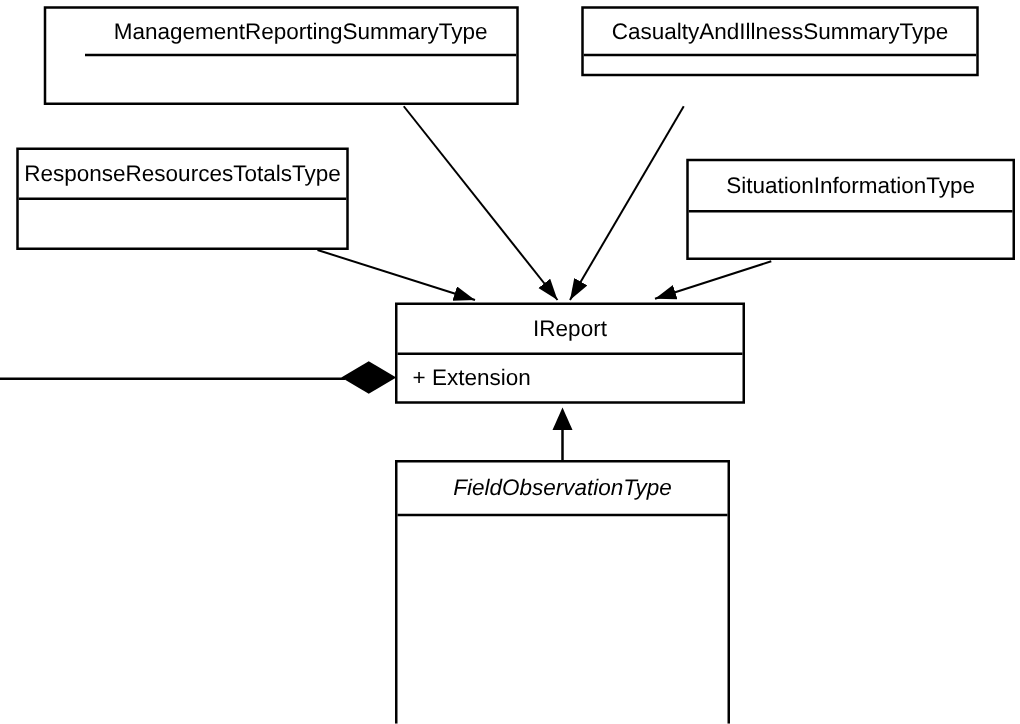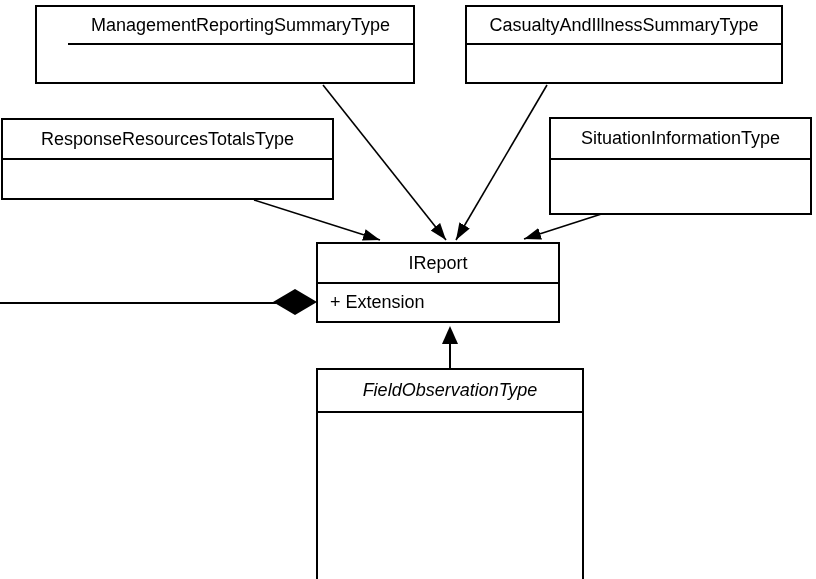--- a/index.html
+++ b/index.html
@@ -51,33 +51,33 @@
     font-size: 18px;
     white-space: nowrap;
   }
   .attr-row.indent { padding-left: 19px; }
 
   
   #box-management { left: 35px;  top: 5px;   width: 380px; height: 79px;  }
   #box-management .uml-title { height: 38px; margin-left: 31px; }
   #box-management .uml-attrs { height: 37px; }
 
-  #box-casualty   { left: 465px; top: 5px;   width: 318px; height: 79px;  }
+  #box-casualty   { left: 465px; top: 5px;   width: 318px; height: 56px;  }
   #box-casualty .uml-title { height: 38px; }
   #box-casualty .uml-attrs { height: 37px; }
 
-  #box-response   { left: 1px;   top: 118px; width: 333px; height: 82px; text-align: center;  }
+  #box-response   { left: 13px;   top: 118px; width: 266px; height: 82px; text-align: center;  }
   #box-response .uml-title { height: 40px; }
   #box-response .uml-attrs { height: 38px; }
 
-  #box-situation  { left: 549px; top: 117px; width: 263px; height: 98px;  }
+  #box-situation  { left: 549px; top: 127px; width: 263px; height: 81px;  }
   #box-situation .uml-title { height: 41px; }
   #box-situation .uml-attrs { height: 36px; }
 
-  #box-ireport    { left: 316px; top: 242px; width: 244px; height: 81px;  }
+  #box-ireport    { left: 316px; top: 242px; width: 280px; height: 81px;  }
   #box-ireport .uml-title { height: 40px; }
   #box-ireport .uml-attrs { height: 37px; }
 
   #box-fieldobs   { left: 316px; top: 368px; width: 268px; height: 231px; font-style: italic; }
   #box-fieldobs .uml-title { height: 43px; }
   #box-fieldobs .uml-attrs { height: 154px; }
 </style>
 </head>
 <body>
 

